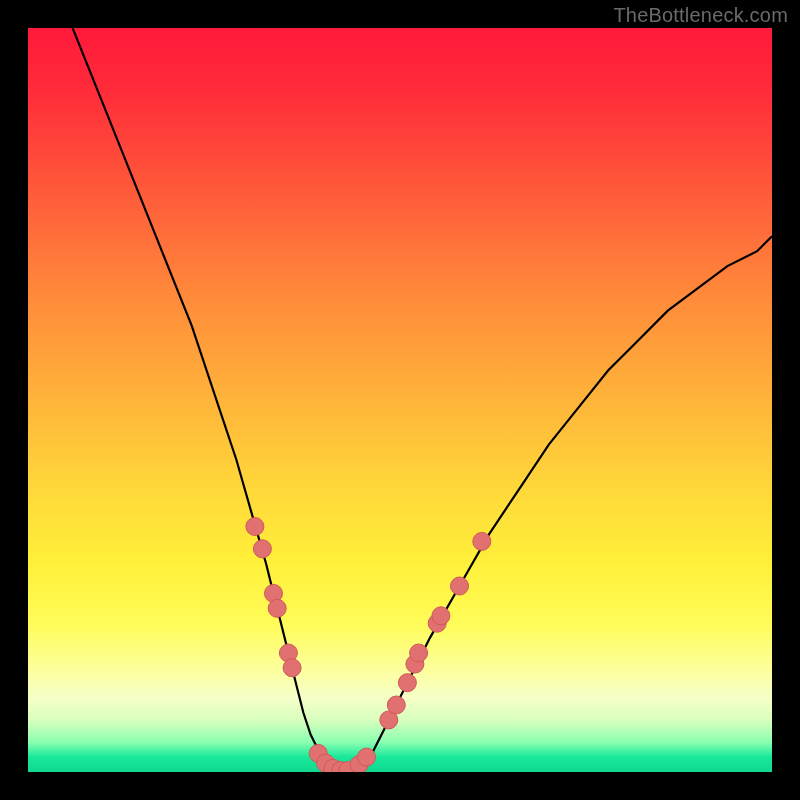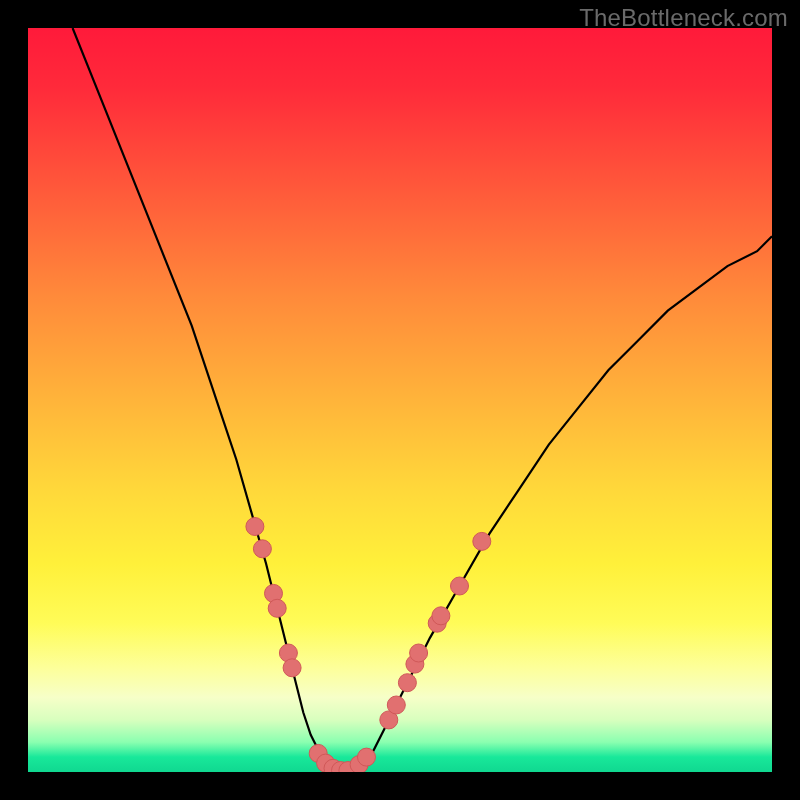--- a/index.html
+++ b/index.html
@@ -40,21 +40,21 @@
       #8affb0 96%,
       #18e89a 98%,
       #10d890 100%
     );
   }
   .watermark {
     position: absolute;
     top: 4px;
     right: 12px;
     color: #6a6a6a;
-    font-size: 24px;
+    font-size: 20px;
     font-weight: 500;
     letter-spacing: 0.2px;
   }
   svg.curve {
     position: absolute;
     top: 0;
     left: 0;
     width: 744px;
     height: 744px;
   }

